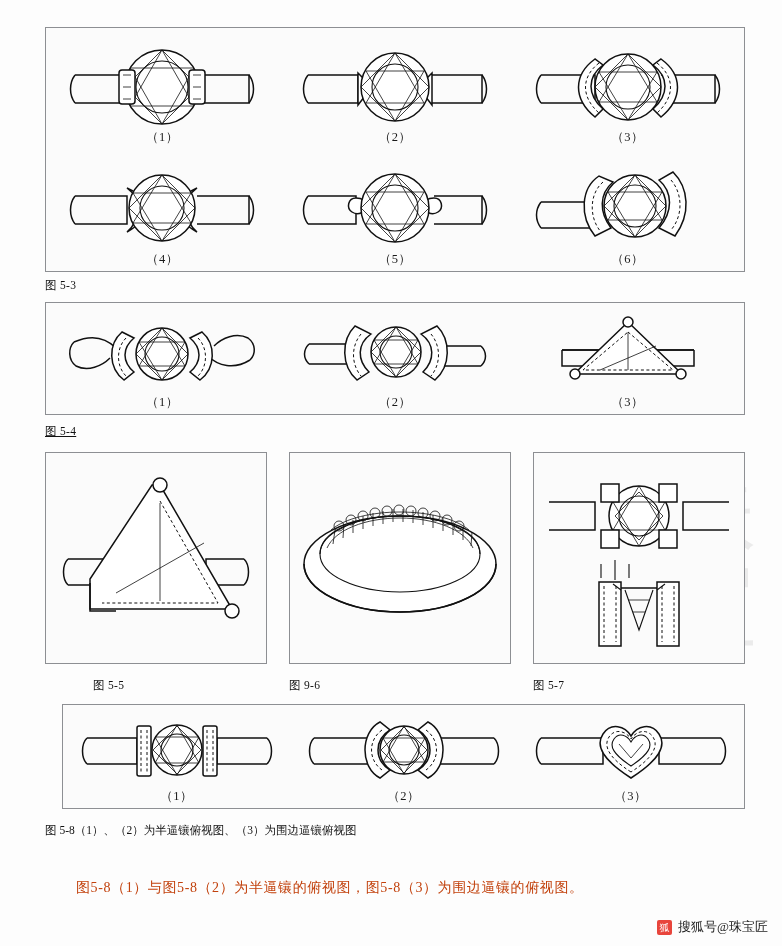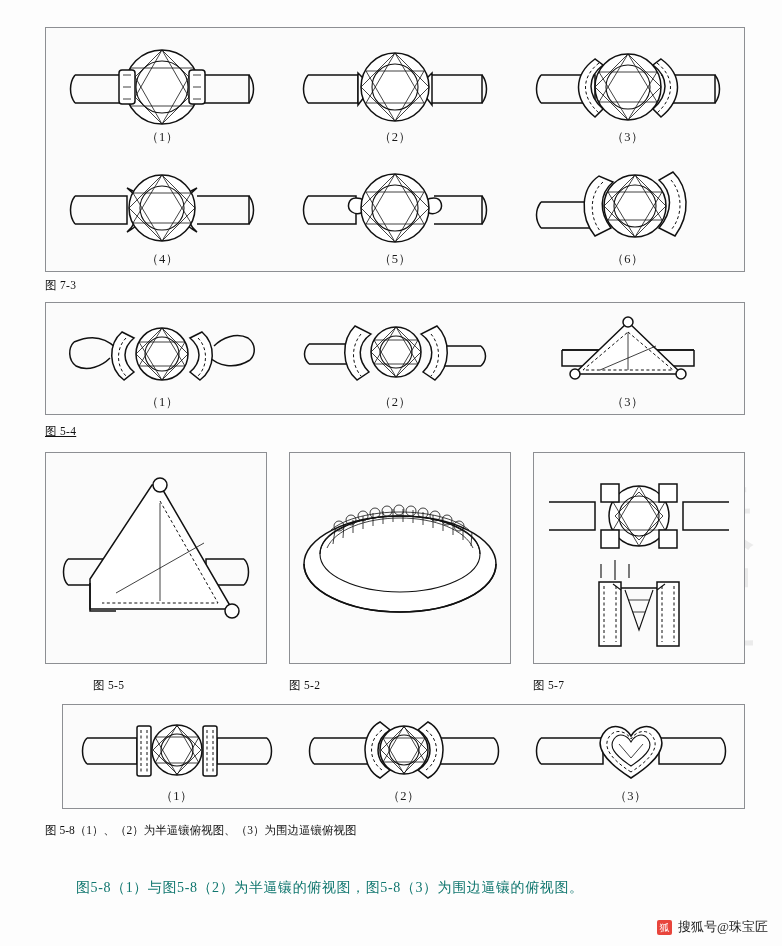--- a/index.html
+++ b/index.html
@@ -74,21 +74,21 @@
     position: absolute;
     font-size: 11.5px;
     color: #111;
     white-space: nowrap;
   }
 
   .body-text {
     position: absolute;
     font-size: 14px;
     line-height: 1.7;
-    color: #0f766e;
+    color: #c2410c;
     letter-spacing: 0.6px;
   }
 
   
   .watermark {
     position: absolute;
     right: 8px;
     top: 470px;
     width: 130px;
     height: 190px;
@@ -259,21 +259,21 @@
               <path class="thin" d="M102 17 L129 62 L75 62 Z"></path>
               <path class="thin" d="M102 79 L75 34 L129 34 Z"></path>
               <path class="thin" d="M71 48 L102 17 L133 48 L102 79 Z"></path>
             </svg>
           </div>
           <div class="cap">（6）</div>
         </div>
       </div>
     </div>
   </div>
-  <div class="fig-label" style="left:45px; top:278px;">图 7-3</div>
+  <div class="fig-label" style="left:45px; top:278px;">图 5-3</div>
 
   <div class="panel" style="left:45px; top:302px; width:700px; height:113px;">
     <div class="panel-inner">
 
       <div class="cell">
         <div class="art">
           <svg width="200" height="72" viewBox="0 0 200 72">
             <path class="ln" d="M12 26 C30 18 44 22 54 32"></path>
             <path class="ln" d="M12 26 C6 32 6 44 14 50 C26 56 40 50 48 42"></path>
             <path class="ln" d="M188 44 C172 54 156 50 146 40"></path>
@@ -384,21 +384,21 @@
                 <circle cx="128" cy="45" r="5"></circle>
               <circle cx="140" cy="48" r="5"></circle>
                 <circle cx="152" cy="52" r="5"></circle>
               <circle cx="164" cy="58" r="5"></circle>
             </g>
           </svg>
         </div>
       </div>
     </div>
   </div>
-  <div class="fig-label" style="left:289px; top:678px;">图 5-2</div>
+  <div class="fig-label" style="left:289px; top:678px;">图 9-6</div>
 
   <div class="panel" style="left:533px; top:452px; width:212px; height:212px;">
     <div class="panel-inner">
       <div class="cell" style="padding-top:0;">
         <div class="art">
           <svg width="196" height="196" viewBox="0 0 196 196">
 
             <path class="ln" d="M8 42 H54 V70 H8"></path>
             <path class="ln" d="M188 42 H142 V70 H188"></path>
             <circle class="wht" cx="98" cy="56" r="30"></circle>

